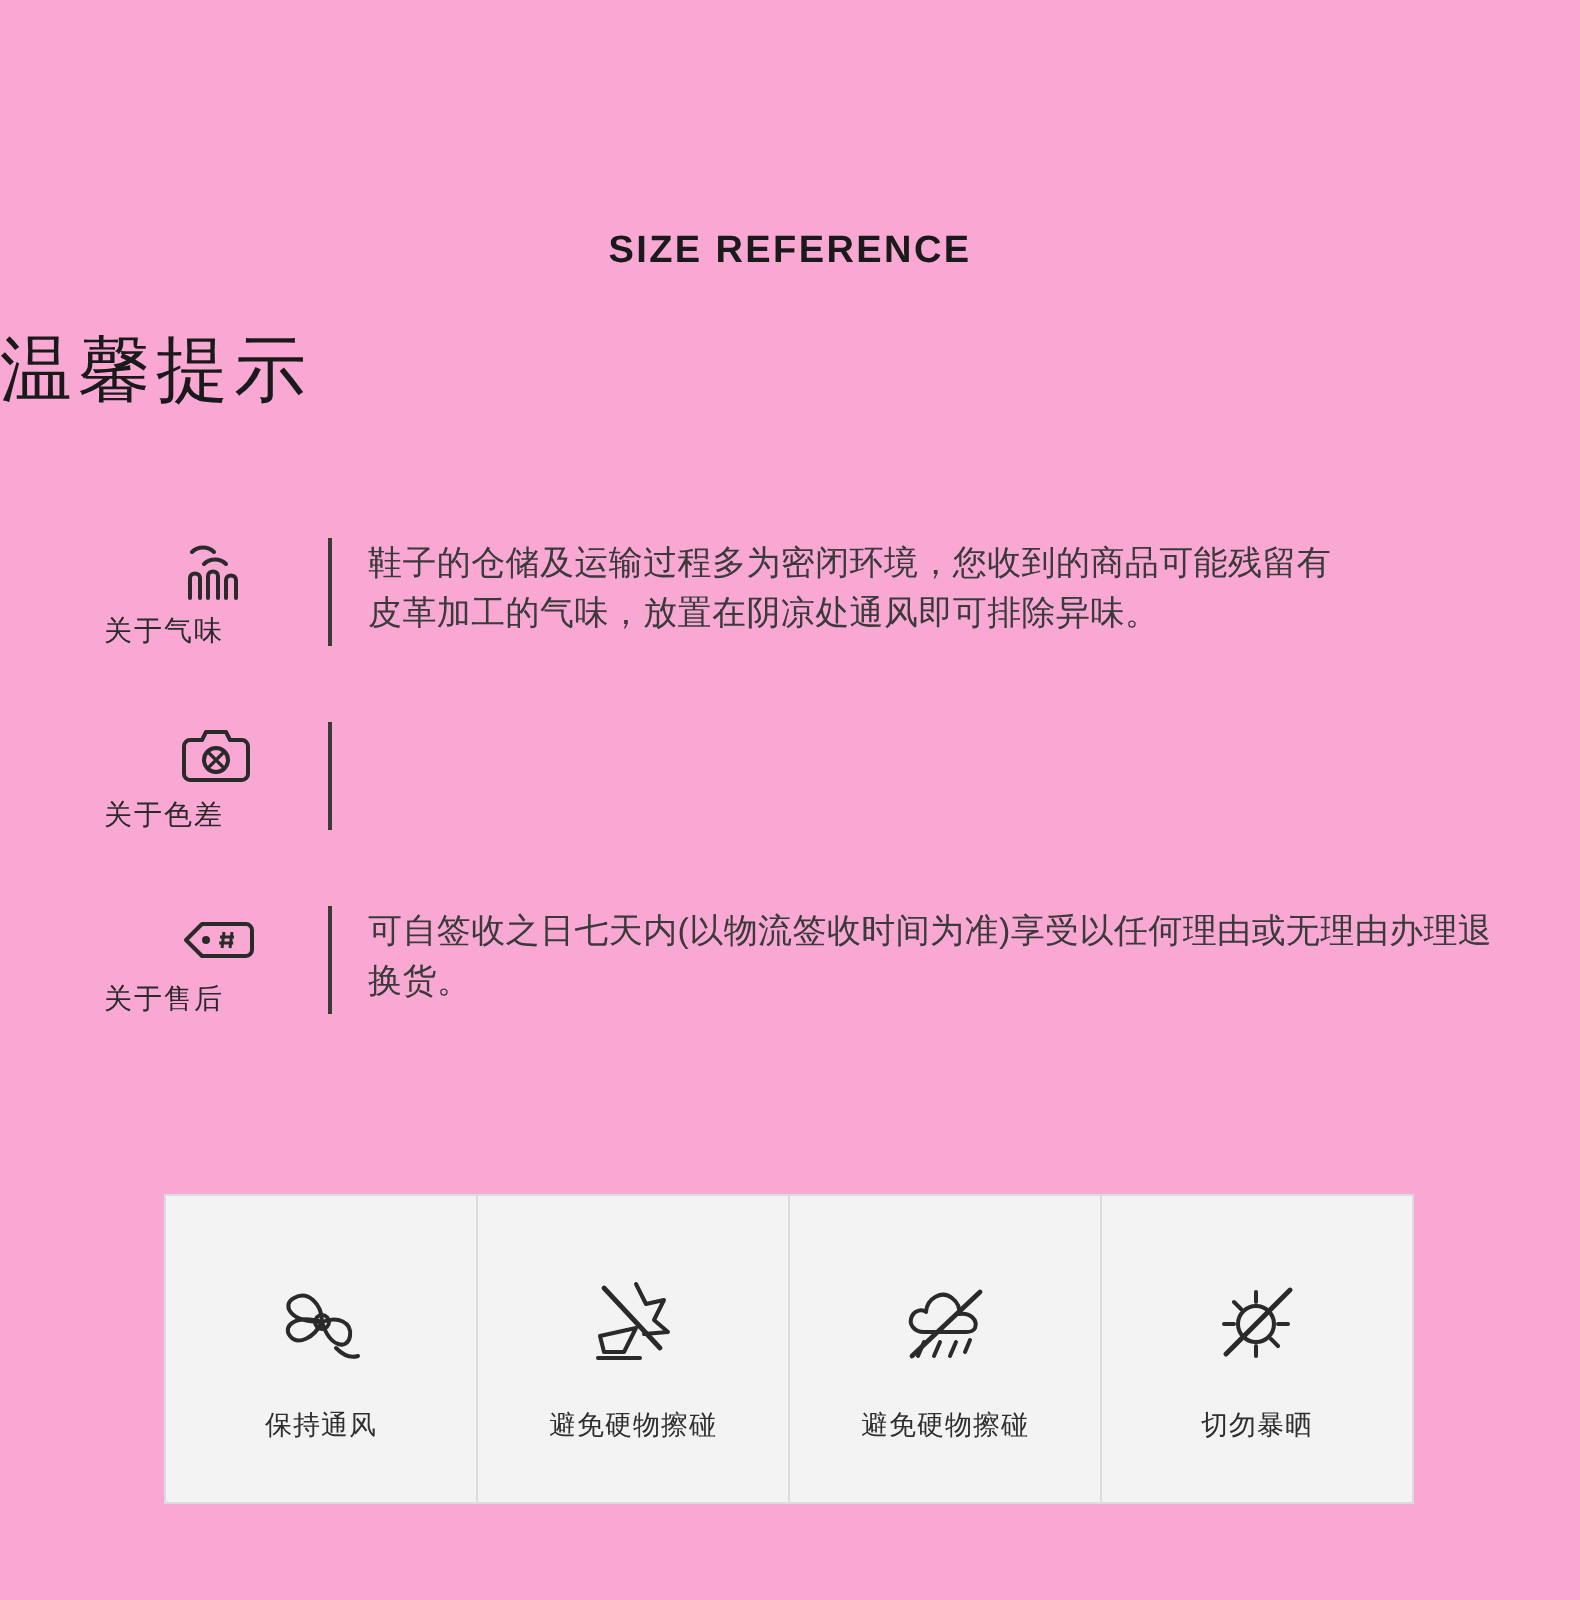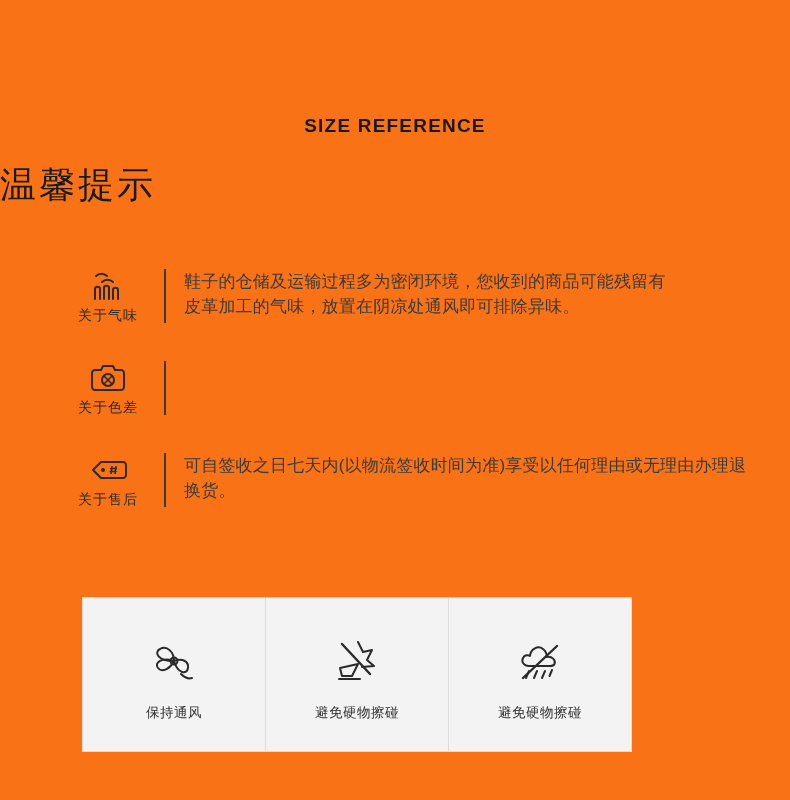--- a/index.html
+++ b/index.html
@@ -12,21 +12,21 @@
     height: 800px;
     background: #f3f3f3;
     font-family: "Liberation Sans", sans-serif;
     color: #222;
     overflow: hidden;
   }
   .page {
     position: relative;
     width: 790px;
     height: 800px;
-    background: #f97316;
+    background: #f9a8d4;
   }
 
   
   .title-en {
     text-align: center;
     font-size: 19px;
     font-weight: bold;
     letter-spacing: 1.2px;
     color: #1a1a1a;
     padding-top: 116px;
@@ -49,21 +49,20 @@
     padding-right: 40px;
   }
   .note-row {
     display: flex;
     align-items: flex-start;
     margin-bottom: 34px;
   }
   .note-icon-col {
     width: 112px;
     flex: 0 0 112px;
-    text-align: center;
     padding-top: 2px;
   }
   .note-glyph {
     height: 34px;
     display: flex;
     align-items: center;
     justify-content: center;
   }
   .note-label {
     font-size: 14px;
@@ -85,21 +84,21 @@
     color: #3a3a3a;
     padding-top: 2px;
     letter-spacing: 0.2px;
   }
 
   
   .care-grid {
     position: absolute;
     left: 82px;
     top: 597px;
-    width: 550px;
+    width: 625px;
     height: 155px;
     display: flex;
     border: 1px solid #dcdcdc;
     background: #f3f3f3;
   }
   .care-cell {
     flex: 1;
     border-right: 1px solid #dcdcdc;
     display: flex;
     flex-direction: column;
@@ -226,17 +225,29 @@
           <g fill="none" stroke="#2a2a2a" stroke-width="2" stroke-linejoin="round" stroke-linecap="round">
             <path d="M18 32 C13 32, 10 28, 12 24 C13.5 21, 17 20.5, 19 22 C19.5 15, 27 11, 32 15 C35 17.3, 36 20, 35.5 23 C41 22, 45 26, 43.5 30 C42.8 31.5, 41 32, 39 32 Z"></path>
             <path d="M18 37 L15 44 M26 37 L23 44 M34 37 L31 44 M41 36 L38.5 42"></path>
             <path d="M12 44 L46 12" stroke-width="2.4"></path>
           </g>
         </svg>
       </div>
       <div class="care-label">避免硬物擦碰</div>
     </div>
 
+    <div class="care-cell">
+      <div class="care-glyph">
+        <svg width="58" height="56" viewBox="0 0 58 56">
+          <g fill="none" stroke="#2a2a2a" stroke-width="2" stroke-linejoin="round" stroke-linecap="round">
+            <circle cx="28" cy="28" r="9"></circle>
+            <path d="M28 12 L28 17 M28 39 L28 44 M12 28 L17 28 M39 28 L44 28 M17 17 L20.5 20.5 M35.5 35.5 L39 39 M39 17 L35.5 20.5 M20.5 35.5 L17 39"></path>
+            <path d="M13 43 L45 11" stroke-width="2.4"></path>
+          </g>
+        </svg>
+      </div>
+      <div class="care-label">切勿暴晒</div>
+    </div>
 
 
   </div>
 
 </div>
 
 </body></html>

